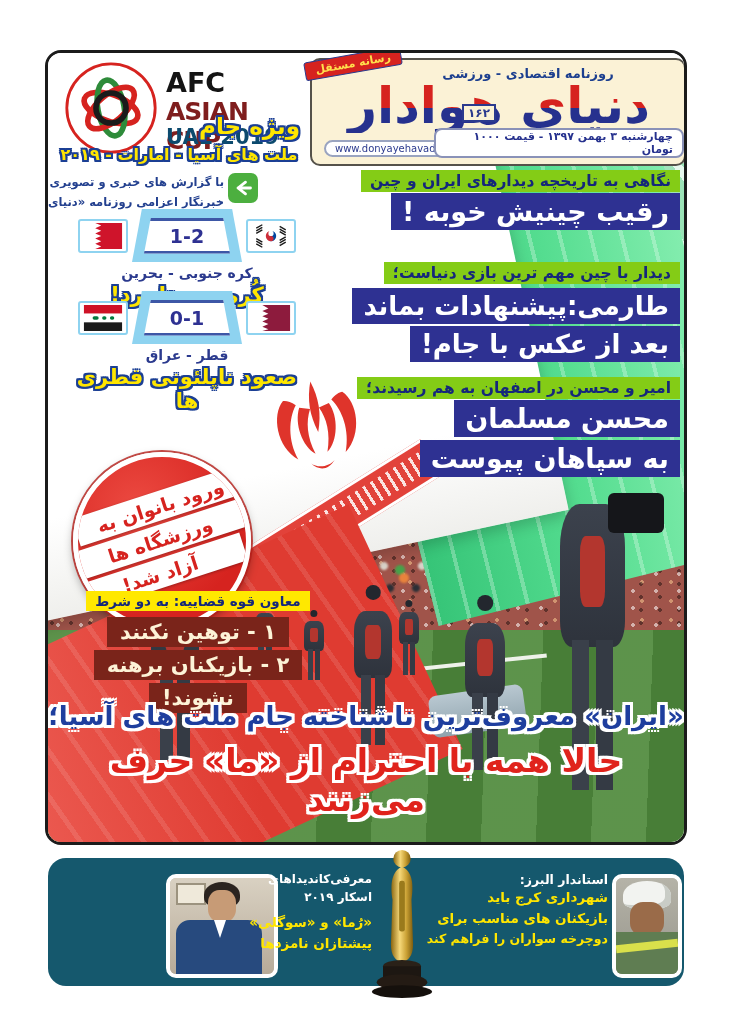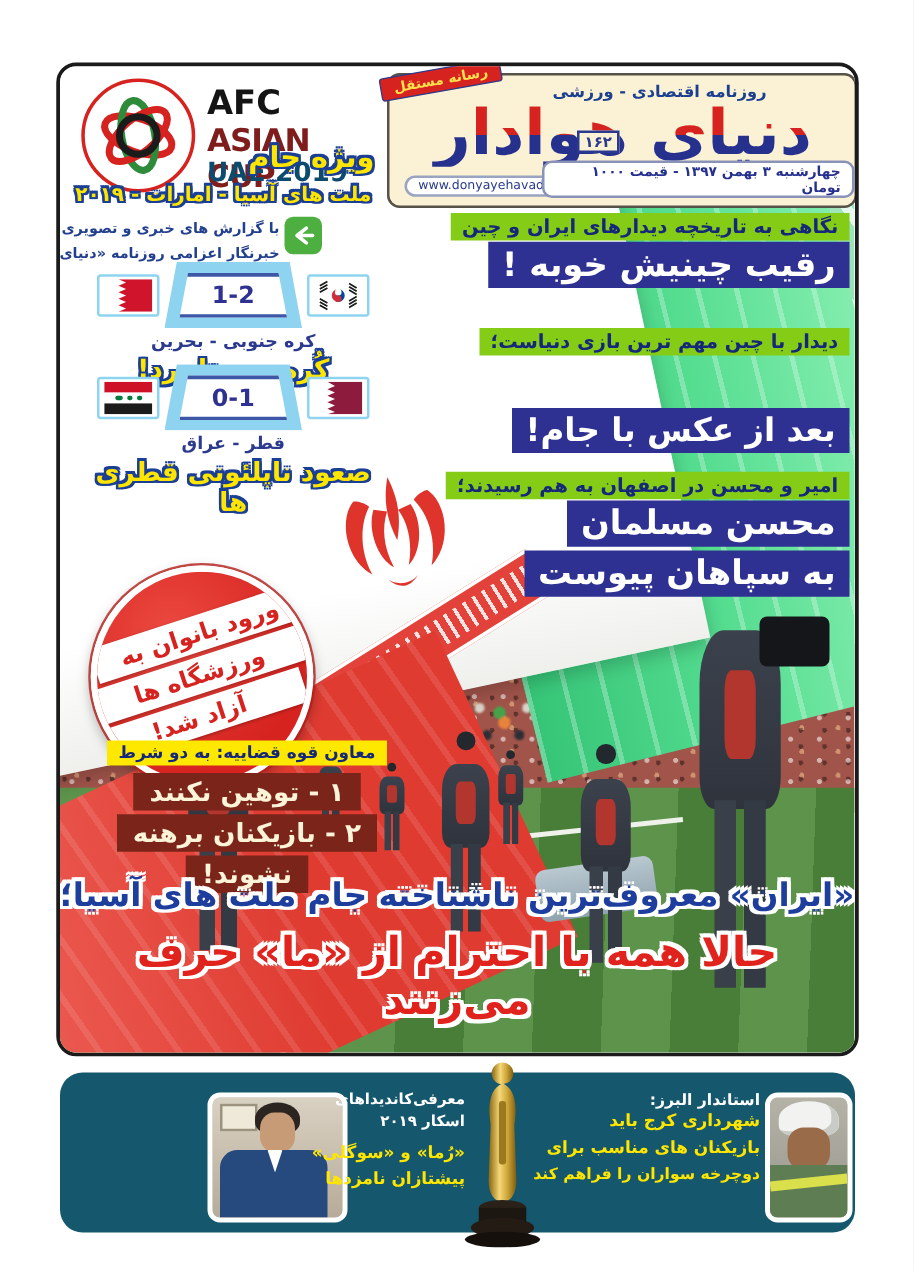--- a/index.html
+++ b/index.html
@@ -272,20 +272,21 @@
             <path d="M15 5 L6 12 L15 19 M6 12 H21" fill="none" stroke="#fff" stroke-width="3.4" stroke-linecap="round" stroke-linejoin="round"></path>
           </svg>
       </div>
       <div class="afc-note1">با گزارش های خبری و تصویری</div>
       <div class="afc-note2">خبرنگار اعزامی روزنامه «دنیای هوادار»</div>
     </div>
 
     <div class="rh rh-y" style="top:117px;">نگاهی به تاریخچه دیدارهای ایران و چین</div>
     <div class="rh rh-b" style="top:140px;font-size:27px;">رقیب چینیش خوبه !</div>
     <div class="rh rh-y" style="top:209px;">دیدار با چین مهم ترین بازی دنیاست؛</div>
+    <div class="rh rh-b" style="top:235px;">طارمی:پیشنهادات بماند</div>
     <div class="rh rh-b" style="top:273px;">بعد از عکس با جام!</div>
     <div class="rh rh-y" style="top:324px;">امیر و محسن در اصفهان به هم رسیدند؛</div>
     <div class="rh rh-b" style="top:347px;font-size:27px;">محسن مسلمان</div>
     <div class="rh rh-b" style="top:387px;font-size:27px;">به سپاهان پیوست</div>
 
     <div class="card" style="top:156px;">
       <div class="capsule">
         <div class="flagbox">
           <svg viewBox="0 0 44 30">
               <rect width="44" height="30" fill="#fff"></rect>

